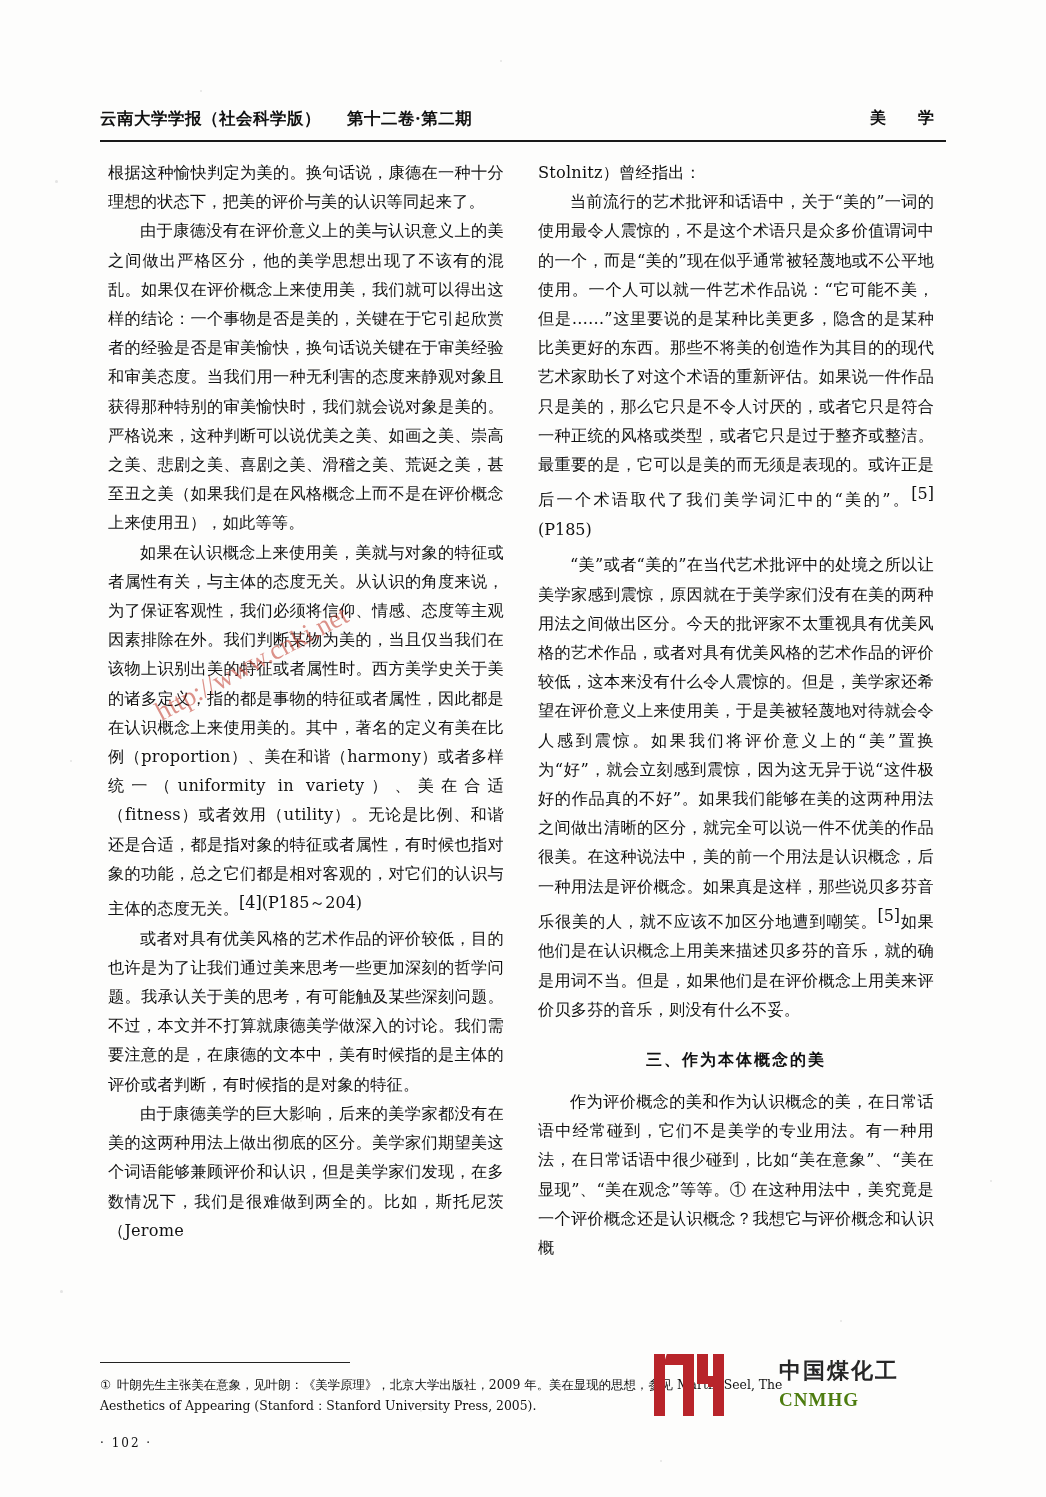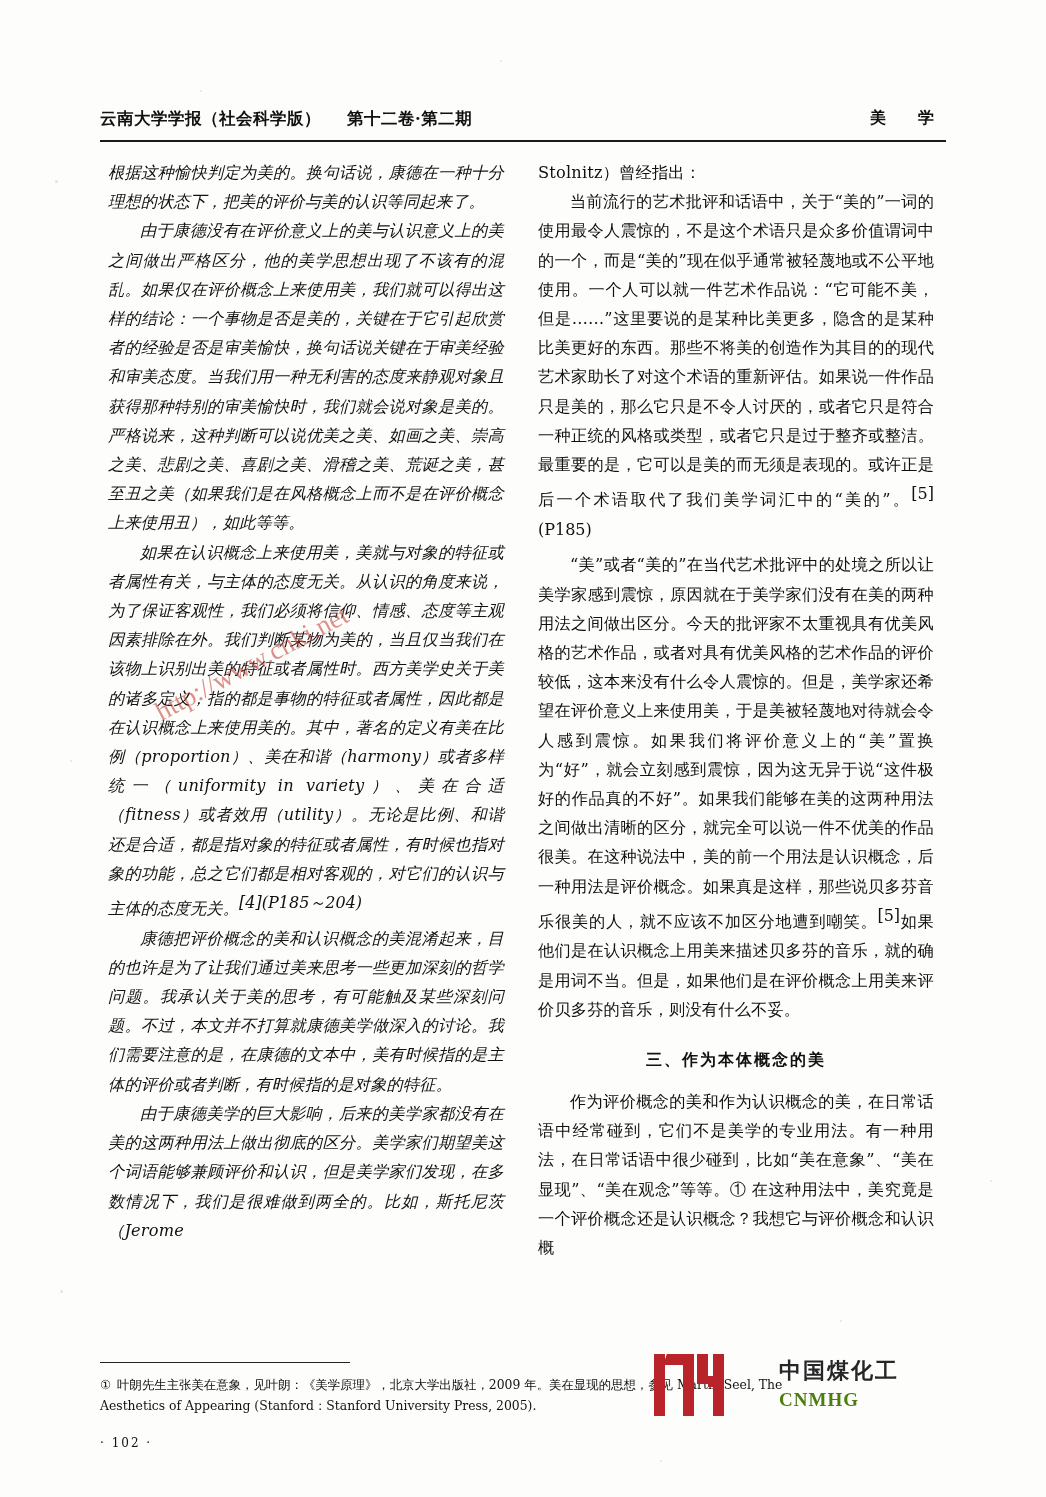--- a/index.html
+++ b/index.html
@@ -65,21 +65,21 @@
     left: 100px;
     top: 158px;
     width: 850px;
     height: 1180px;
   }
   .col {
     position: absolute;
     top: 0;
     width: 396px;
   }
-  .col.left { left: 8px; font-style: italic; }
+  .col.left { left: 8px; }
   .col.right { left: 438px; }
 
   p.body {
     margin: 0;
     font-size: 16.2px;
     line-height: 29.2px;
     text-align: justify;
     text-justify: inter-ideograph;
     letter-spacing: .2px;
     font-family: "DejaVu Serif", "Liberation Serif", serif;
@@ -211,21 +211,21 @@
     <div class="hright">美　学</div>
   </div>
   <div class="rule"></div>
 
   <div class="columns">
 
     <div class="col left">
       <p class="body">根据这种愉快判定为美的。换句话说，康德在一种十分理想的状态下，把美的评价与美的认识等同起来了。</p>
       <p class="body indent">由于康德没有在评价意义上的美与认识意义上的美之间做出严格区分，他的美学思想出现了不该有的混乱。如果仅在评价概念上来使用美，我们就可以得出这样的结论：一个事物是否是美的，关键在于它引起欣赏者的经验是否是审美愉快，换句话说关键在于审美经验和审美态度。当我们用一种无利害的态度来静观对象且获得那种特别的审美愉快时，我们就会说对象是美的。严格说来，这种判断可以说优美之美、如画之美、崇高之美、悲剧之美、喜剧之美、滑稽之美、荒诞之美，甚至丑之美（如果我们是在风格概念上而不是在评价概念上来使用丑），如此等等。</p>
       <p class="body indent"><span>如果在认识概念上来使用美，美就与对象的特征或者属性有关，与主体的态度无关。从认识的角度来说，为了保证客观性，我们必须将信仰、情感、态度等主观因素排除在外。我们判断某物为美的，当且仅当我们在该物上识别出美的特征或者属性时。西方美学史关于美的诸多定义，指的都是事物的特征或者属性，因此都是在认识概念上来使用美的。其中，著名的定义有美在比例（proportion）、美在和谐（harmony）或者多样统一（uniformity in variety）、美在合适（fitness）或者效用（utility）。无论是比例、和谐还是合适，都是指对象的特征或者属性，有时候也指对象的功能，总之它们都是相对客观的，对它们的认识与主体的态度无关。</span><sup class="ref">[4](P185～204)</sup></p>
-      <p class="body indent">康德把评价概念的美和认识概念的美混淆起来，目的也许是为了让我们通过美来思考一些更加深刻的哲学问题。我承认关于美的思考，有可能触及某些深刻问题。不过，本文并不打算就康德美学做深入的讨论。我们需要注意的是，在康德的文本中，美有时候指的是主体的评价或者判断，有时候指的是对象的特征。</p>
+      <p class="body indent">或者对具有优美风格的艺术作品的评价较低，目的也许是为了让我们通过美来思考一些更加深刻的哲学问题。我承认关于美的思考，有可能触及某些深刻问题。不过，本文并不打算就康德美学做深入的讨论。我们需要注意的是，在康德的文本中，美有时候指的是主体的评价或者判断，有时候指的是对象的特征。</p>
       <p class="body indent">由于康德美学的巨大影响，后来的美学家都没有在美的这两种用法上做出彻底的区分。美学家们期望美这个词语能够兼顾评价和认识，但是美学家们发现，在多数情况下，我们是很难做到两全的。比如，斯托尼茨（Jerome</p>
     </div>
 
     <div class="col right">
       <p class="body">Stolnitz）曾经指出：</p>
       <p class="quote"><span>当前流行的艺术批评和话语中，关于“美的”一词的使用最令人震惊的，不是这个术语只是众多价值谓词中的一个，而是“美的”现在似乎通常被轻蔑地或不公平地使用。一个人可以就一件艺术作品说：“它可能不美，但是……”这里要说的是某种比美更多，隐含的是某种比美更好的东西。那些不将美的创造作为其目的的现代艺术家助长了对这个术语的重新评估。如果说一件作品只是美的，那么它只是不令人讨厌的，或者它只是符合一种正统的风格或类型，或者它只是过于整齐或整洁。最重要的是，它可以是美的而无须是表现的。或许正是后一个术语取代了我们美学词汇中的“美的”。</span><sup class="ref">[5](P185)</sup></p>
       <p class="body indent"><span>“美”或者“美的”在当代艺术批评中的处境之所以让美学家感到震惊，原因就在于美学家们没有在美的两种用法之间做出区分。今天的批评家不太重视具有优美风格的艺术作品，或者对具有优美风格的艺术作品的评价较低，这本来没有什么令人震惊的。但是，美学家还希望在评价意义上来使用美，于是美被轻蔑地对待就会令人感到震惊。如果我们将评价意义上的“美”置换为“好”，就会立刻感到震惊，因为这无异于说“这件极好的作品真的不好”。如果我们能够在美的这两种用法之间做出清晰的区分，就完全可以说一件不优美的作品很美。在这种说法中，美的前一个用法是认识概念，后一种用法是评价概念。如果真是这样，那些说贝多芬音乐很美的人，就不应该不加区分地遭到嘲笑。</span><sup class="ref">[5]</sup><span>如果他们是在认识概念上用美来描述贝多芬的音乐，就的确是用词不当。但是，如果他们是在评价概念上用美来评价贝多芬的音乐，则没有什么不妥。</span></p>
       <h2 class="section">三、作为本体概念的美</h2>
       <p class="body indent">作为评价概念的美和作为认识概念的美，在日常话语中经常碰到，它们不是美学的专业用法。有一种用法，在日常话语中很少碰到，比如“美在意象”、“美在显现”、“美在观念”等等。① 在这种用法中，美究竟是一个评价概念还是认识概念？我想它与评价概念和认识概</p>
     </div>

